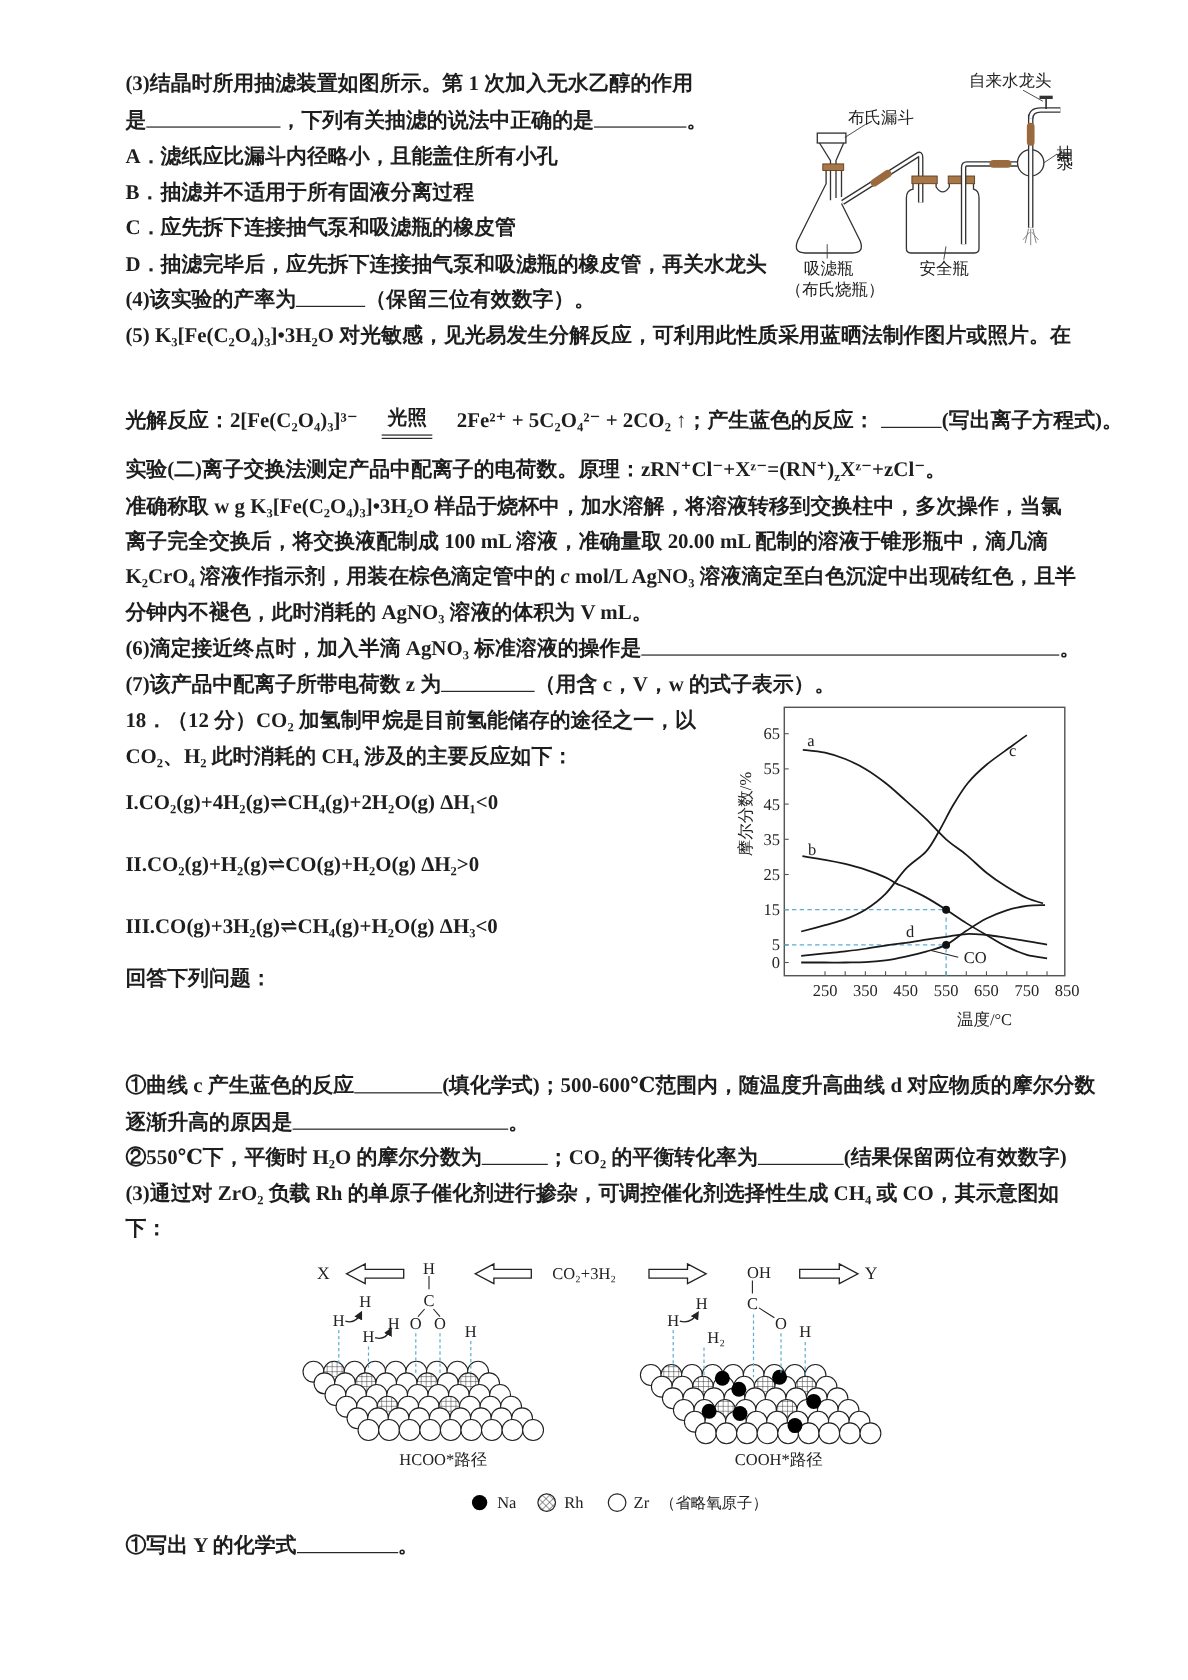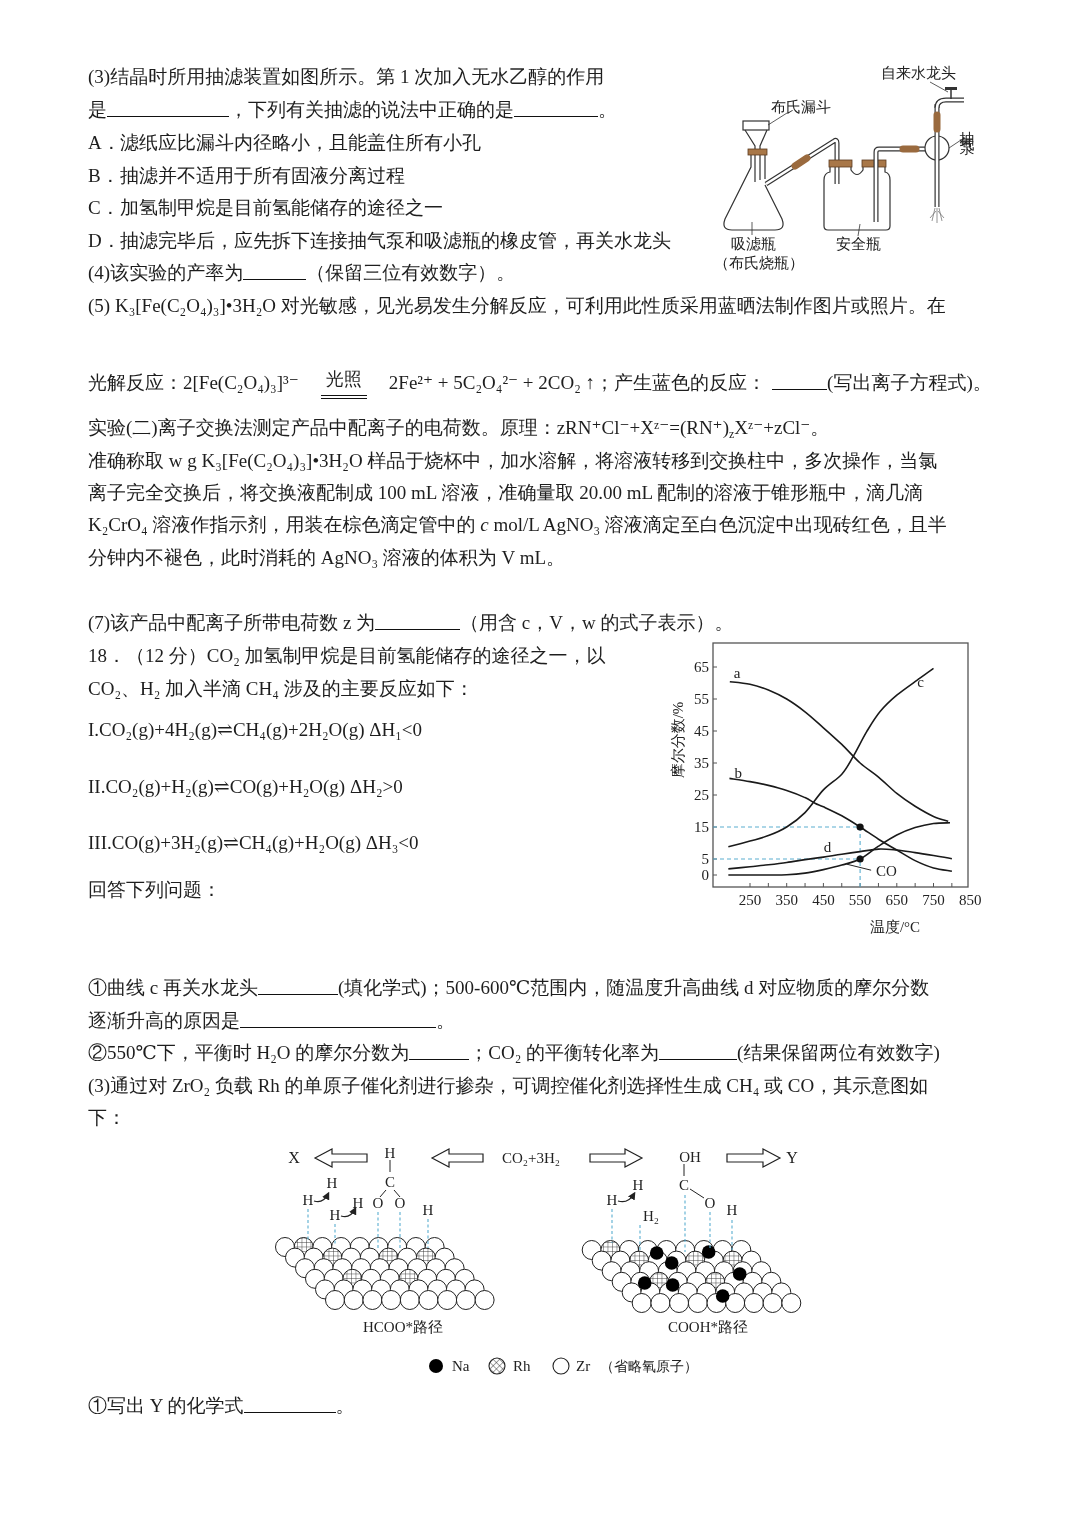--- a/index.html
+++ b/index.html
@@ -1,38 +1,38 @@
 <!DOCTYPE html>
 <html><head>
 <meta charset="utf-8">
 <style>
 html,body{margin:0;padding:0;background:#fff;}
 #page{position:relative;width:1080px;height:1527px;background:#fff;overflow:hidden;font-family:"Liberation Serif","DejaVu Serif",serif;color:#1e1e1e;}
-.ln{position:absolute;left:88px;height:24px;line-height:24px;font-size:19px;white-space:nowrap;}
+.ln{position:absolute;left:114px;height:24px;line-height:24px;font-size:19px;white-space:nowrap;font-weight:bold;}
 .blank{display:inline-block;height:17px;border-bottom:1.5px solid #111;vertical-align:-1px;}
 .opt-label{display:inline-block;width:32px;}
 .sub{font-size:12px;vertical-align:-4px;}
 .it{font-style:italic;}
 .cond{display:inline-block;position:relative;width:52px;height:24px;vertical-align:top;margin:0 19px;}
 .cond-text{position:absolute;left:0;right:0;top:-1px;text-align:center;font-size:18px;line-height:18px;}
 .cond-line{position:absolute;left:3px;right:3px;top:24px;height:2px;border-top:1.4px solid #111;border-bottom:1.4px solid #111;}
 .fig{position:absolute;overflow:visible;}
 svg text{font-family:"Liberation Serif","DejaVu Serif",serif;fill:#222;}
 .vlabel{position:absolute;writing-mode:vertical-rl;font-size:15px;letter-spacing:5px;line-height:16px;color:#222;}
 </style>
 </head>
 <body>
 
 <div id="page">
 
   <div class="ln" style="top:65px"><span>(3)结晶时所用抽滤装置如图所示。第 1 次加入无水乙醇的作用</span></div>
   <div class="ln" style="top:98px"><span>是</span><span class="blank" style="width:122px"></span><span>，下列有关抽滤的说法中正确的是</span><span class="blank" style="width:84px"></span><span>。</span></div>
   <div class="ln" style="top:164px"><span class="opt-label">B．</span><span>抽滤并不适用于所有固液分离过程</span></div>
   <div class="ln" style="top:131px"><span class="opt-label">A．</span><span>滤纸应比漏斗内径略小，且能盖住所有小孔</span></div>
-  <div class="ln" style="top:196px"><span class="opt-label">C．</span><span>加氢制甲烷是目前氢能储存的途径之一</span></div>
+  <div class="ln" style="top:196px"><span class="opt-label">C．</span><span>应先拆下连接抽气泵和吸滤瓶的橡皮管</span></div>
   <div class="ln" style="top:229px"><span class="opt-label">D．</span><span>抽滤完毕后，应先拆下连接抽气泵和吸滤瓶的橡皮管，再关水龙头</span></div>
   <div class="ln" style="top:261px"><span>(4)该实验的产率为</span><span class="blank" style="width:63px"></span><span>（保留三位有效数字）。</span></div>
 
   <svg id="apparatus-svg" class="fig" style="left:700px;top:55px;width:300px;height:230px" viewBox="700 55 300 230">
 
     <path d="M751,155 L751,167 L725,219 Q721,230 732,230 L775,230 Q786,230 782,219 L765,185 M765,179 L765,155" fill="none" stroke="#333" stroke-width="1.2"></path>
 
     <rect x="743" y="121" width="26" height="9" fill="#fff" stroke="#333" stroke-width="1.2"></rect>
     <path d="M745,130 L755,146 L755,182 M767,130 L760,146 L760,180" fill="none" stroke="#333" stroke-width="1.2"></path>
     <rect x="748" y="149" width="19" height="6" fill="#a87748" stroke="#5b3b1f" stroke-width="0.8"></rect>
@@ -74,29 +74,30 @@
   <div class="vlabel" style="left:959px;top:119px">抽气泵</div>
 
   <div class="ln" style="top:294px"><span>(5) K₃[Fe(C₂O₄)₃]•3H₂O 对光敏感，见光易发生分解反应，可利用此性质采用蓝晒法制作图片或照片。在</span></div>
   <div class="ln" style="top:371px"><span>光解反应：2[Fe(C₂O₄)₃]³⁻</span><span class="cond"><span class="cond-text">光照</span><span class="cond-line"></span></span><span>2Fe²⁺ + 5C₂O₄²⁻ + 2CO₂ ↑；产生蓝色的反应：</span><span class="blank" style="width:55px;margin-left:6px"></span><span>(写出离子方程式)。</span></div>
 
   <div class="ln" style="top:416px"><span>实验(二)离子交换法测定产品中配离子的电荷数。原理：zRN⁺Cl⁻+Xᶻ⁻=(RN⁺)</span><span class="sub">z</span><span>Xᶻ⁻+zCl⁻。</span></div>
   <div class="ln" style="top:449px"><span>准确称取 w g K₃[Fe(C₂O₄)₃]•3H₂O 样品于烧杯中，加水溶解，将溶液转移到交换柱中，多次操作，当氯</span></div>
   <div class="ln" style="top:481px"><span>离子完全交换后，将交换液配制成 100 mL 溶液，准确量取 20.00 mL 配制的溶液于锥形瓶中，滴几滴</span></div>
   <div class="ln" style="top:546px"><span>分钟内不褪色，此时消耗的 AgNO₃ 溶液的体积为 V mL。</span></div>
   <div class="ln" style="top:513px"><span>K₂CrO₄ 溶液作指示剂，用装在棕色滴定管中的 </span><span class="it">c</span><span> mol/L AgNO₃ 溶液滴定至白色沉淀中出现砖红色，且半</span></div>
+  <div class="ln" style="top:578px"><span>(6)滴定接近终点时，加入半滴 AgNO₃ 标准溶液的操作是</span><span class="blank" style="width:380px"></span><span>。</span></div>
   <div class="ln" style="top:611px"><span>(7)该产品中配离子所带电荷数 z 为</span><span class="blank" style="width:85px"></span><span>（用含 c，V，w 的式子表示）。</span></div>
 
   <div class="ln" style="top:644px"><span>18．（12 分）CO₂ 加氢制甲烷是目前氢能储存的途径之一，以</span></div>
-  <div class="ln" style="top:677px"><span>CO₂、H₂ 加入半滴 CH₄ 涉及的主要反应如下：</span></div>
+  <div class="ln" style="top:677px"><span>CO₂、H₂ 此时消耗的 CH₄ 涉及的主要反应如下：</span></div>
   <div class="ln" style="top:718px"><span>I.CO₂(g)+4H₂(g)⇌CH₄(g)+2H₂O(g) ΔH₁&lt;0</span></div>
   <div class="ln" style="top:775px"><span>II.CO₂(g)+H₂(g)⇌CO(g)+H₂O(g) ΔH₂&gt;0</span></div>
   <div class="ln" style="top:831px"><span>III.CO(g)+3H₂(g)⇌CH₄(g)+H₂O(g) ΔH₃&lt;0</span></div>
   <div class="ln" style="top:878px"><span>回答下列问题：</span></div>
-  <div class="ln" style="top:976px"><span>①曲线 c 再关水龙头</span><span class="blank" style="width:80px"></span><span>(填化学式)；500-600℃范围内，随温度升高曲线 d 对应物质的摩尔分数</span></div>
+  <div class="ln" style="top:976px"><span>①曲线 c 产生蓝色的反应</span><span class="blank" style="width:80px"></span><span>(填化学式)；500-600℃范围内，随温度升高曲线 d 对应物质的摩尔分数</span></div>
   <div class="ln" style="top:1009px"><span>逐渐升高的原因是</span><span class="blank" style="width:196px"></span><span>。</span></div>
   <div class="ln" style="top:1041px"><span>②550℃下，平衡时 H₂O 的摩尔分数为</span><span class="blank" style="width:60px"></span><span>；CO₂ 的平衡转化率为</span><span class="blank" style="width:78px"></span><span>(结果保留两位有效数字)</span></div>
   <div class="ln" style="top:1074px"><span>(3)通过对 ZrO₂ 负载 Rh 的单原子催化剂进行掺杂，可调控催化剂选择性生成 CH₄ 或 CO，其示意图如</span></div>
   <div class="ln" style="top:1106px"><span>下：</span></div>
   <div class="ln" style="top:1394px"><span>①写出 Y 的化学式</span><span class="blank" style="width:92px"></span><span>。</span></div>
 
   <svg id="chart-svg" class="fig" style="left:660px;top:640px;width:330px;height:300px" viewBox="660 640 330 300">
     <g id="chart-layer">
         <rect x="713" y="643" width="255" height="244" fill="none" stroke="#555" stroke-width="1.3"></rect>
         <line x1="713" y1="875" x2="717" y2="875" stroke="#555" stroke-width="1"></line>

